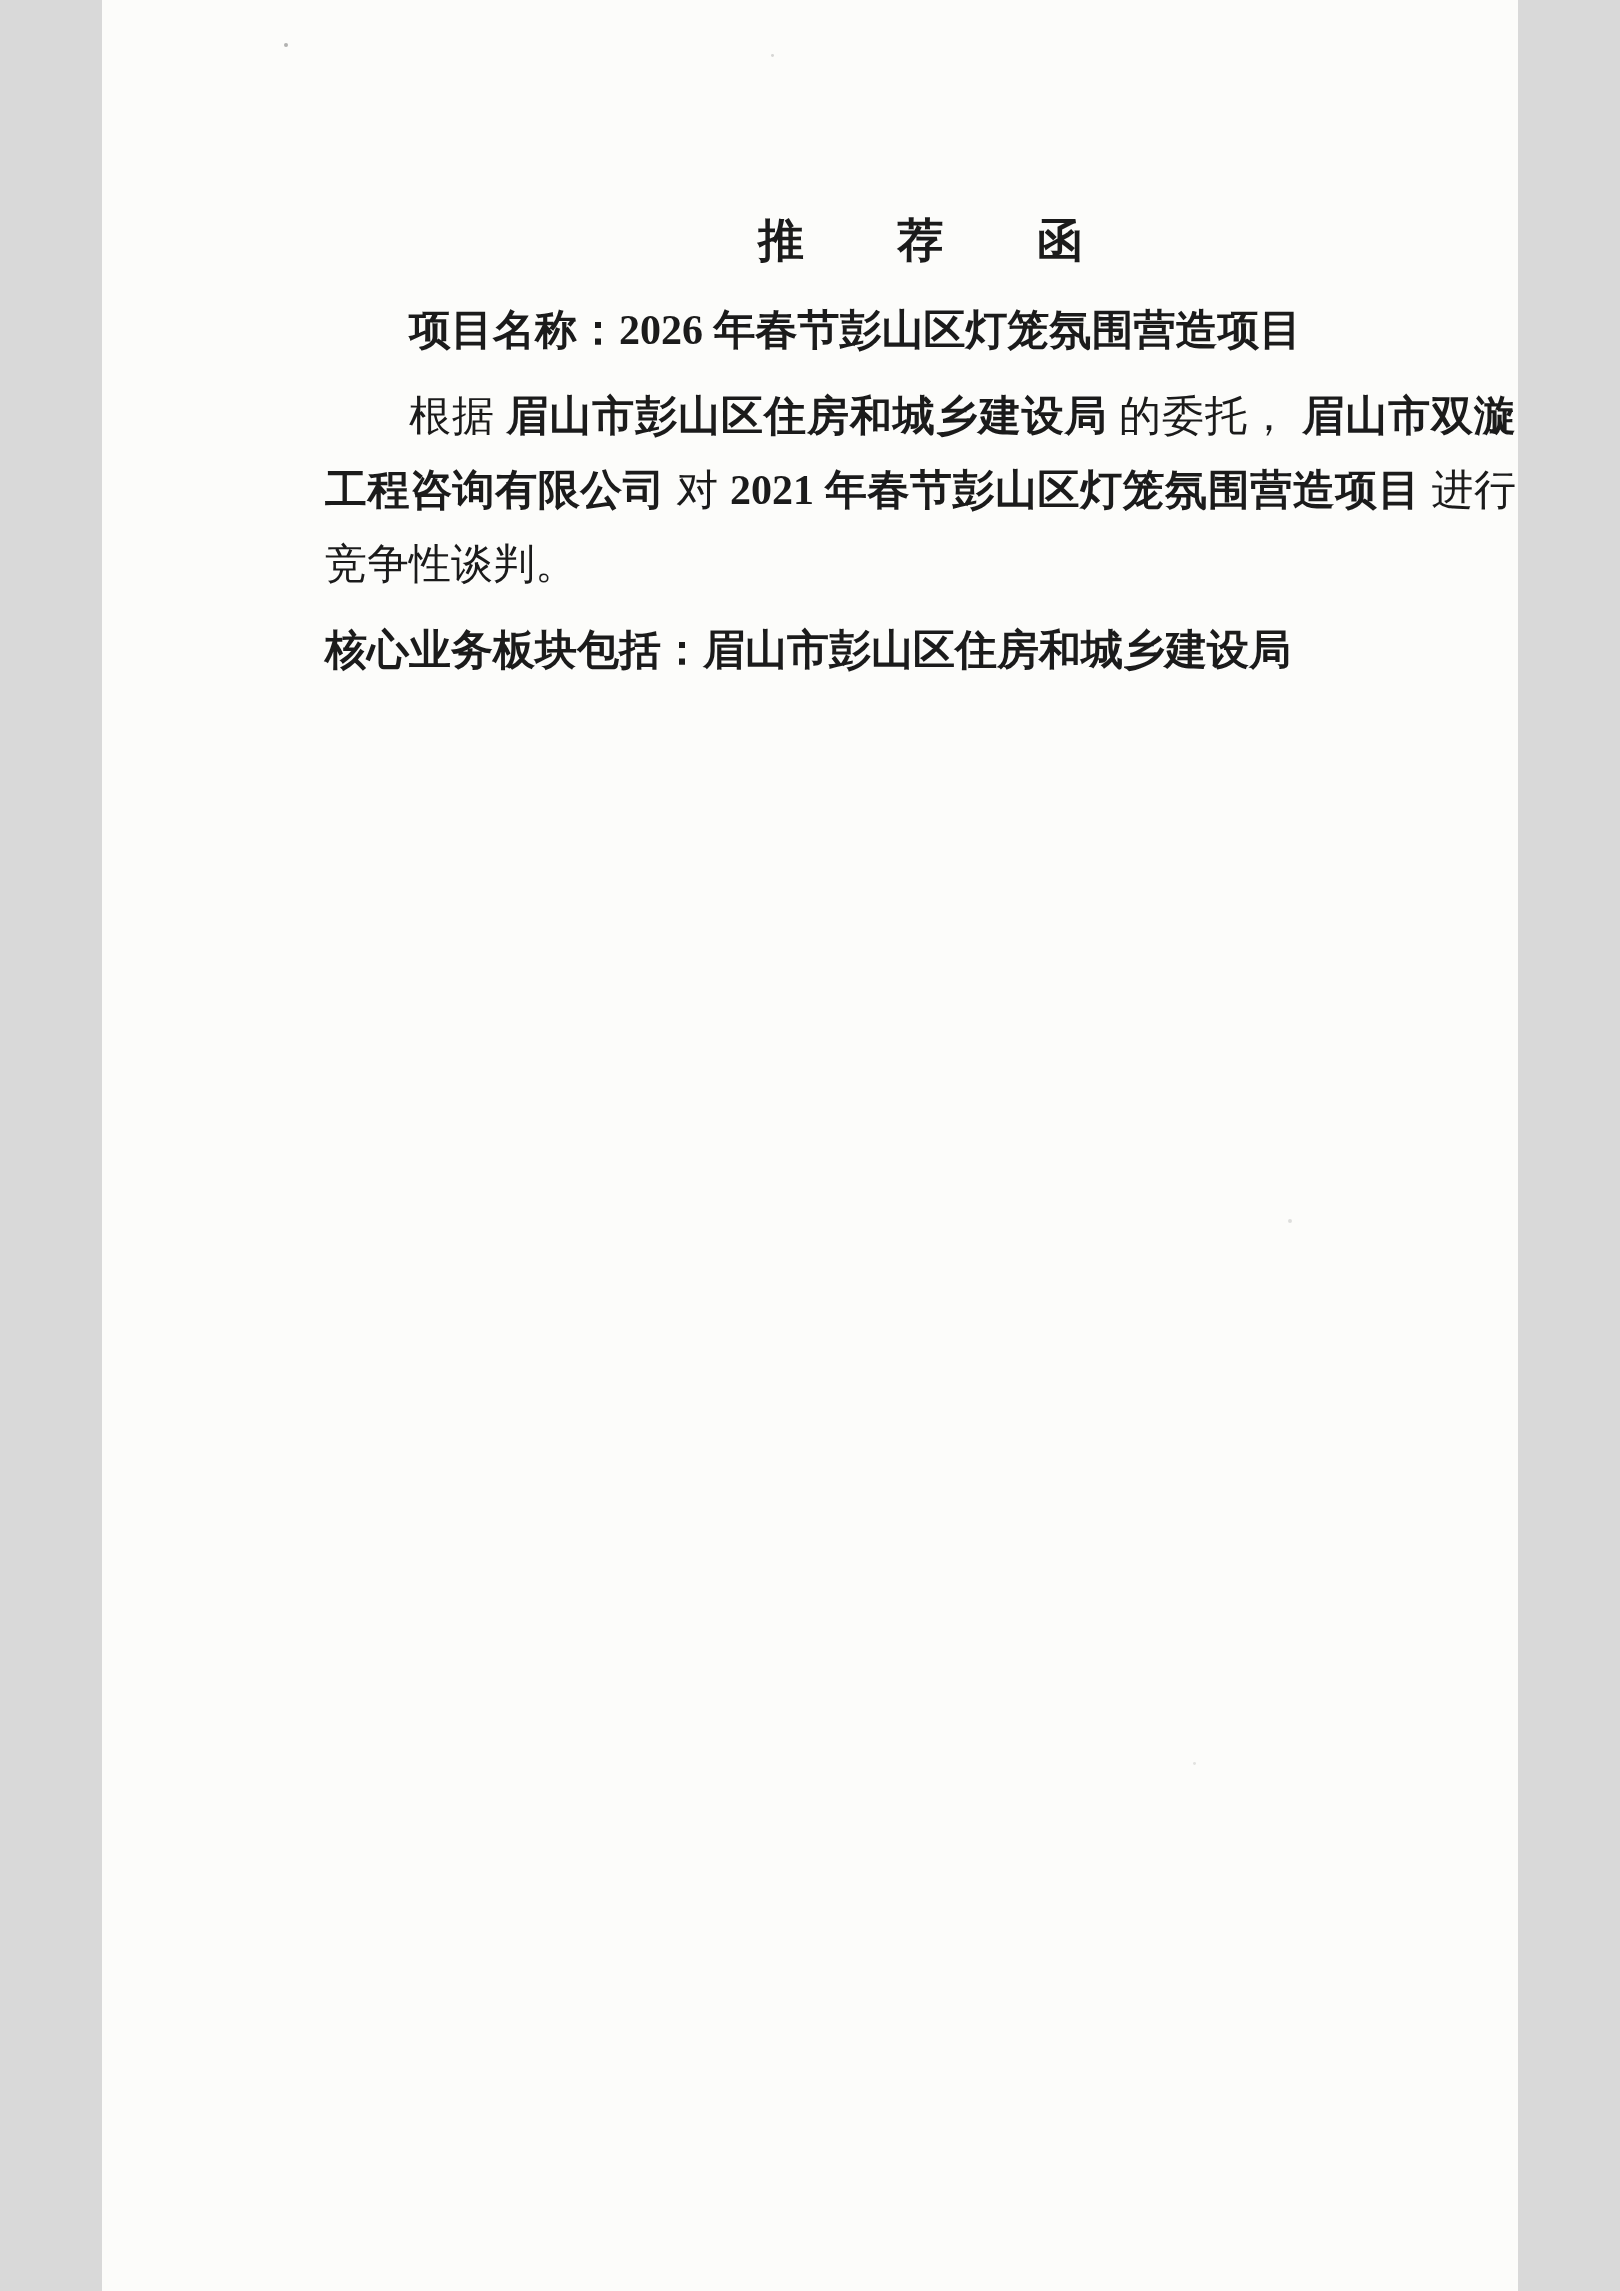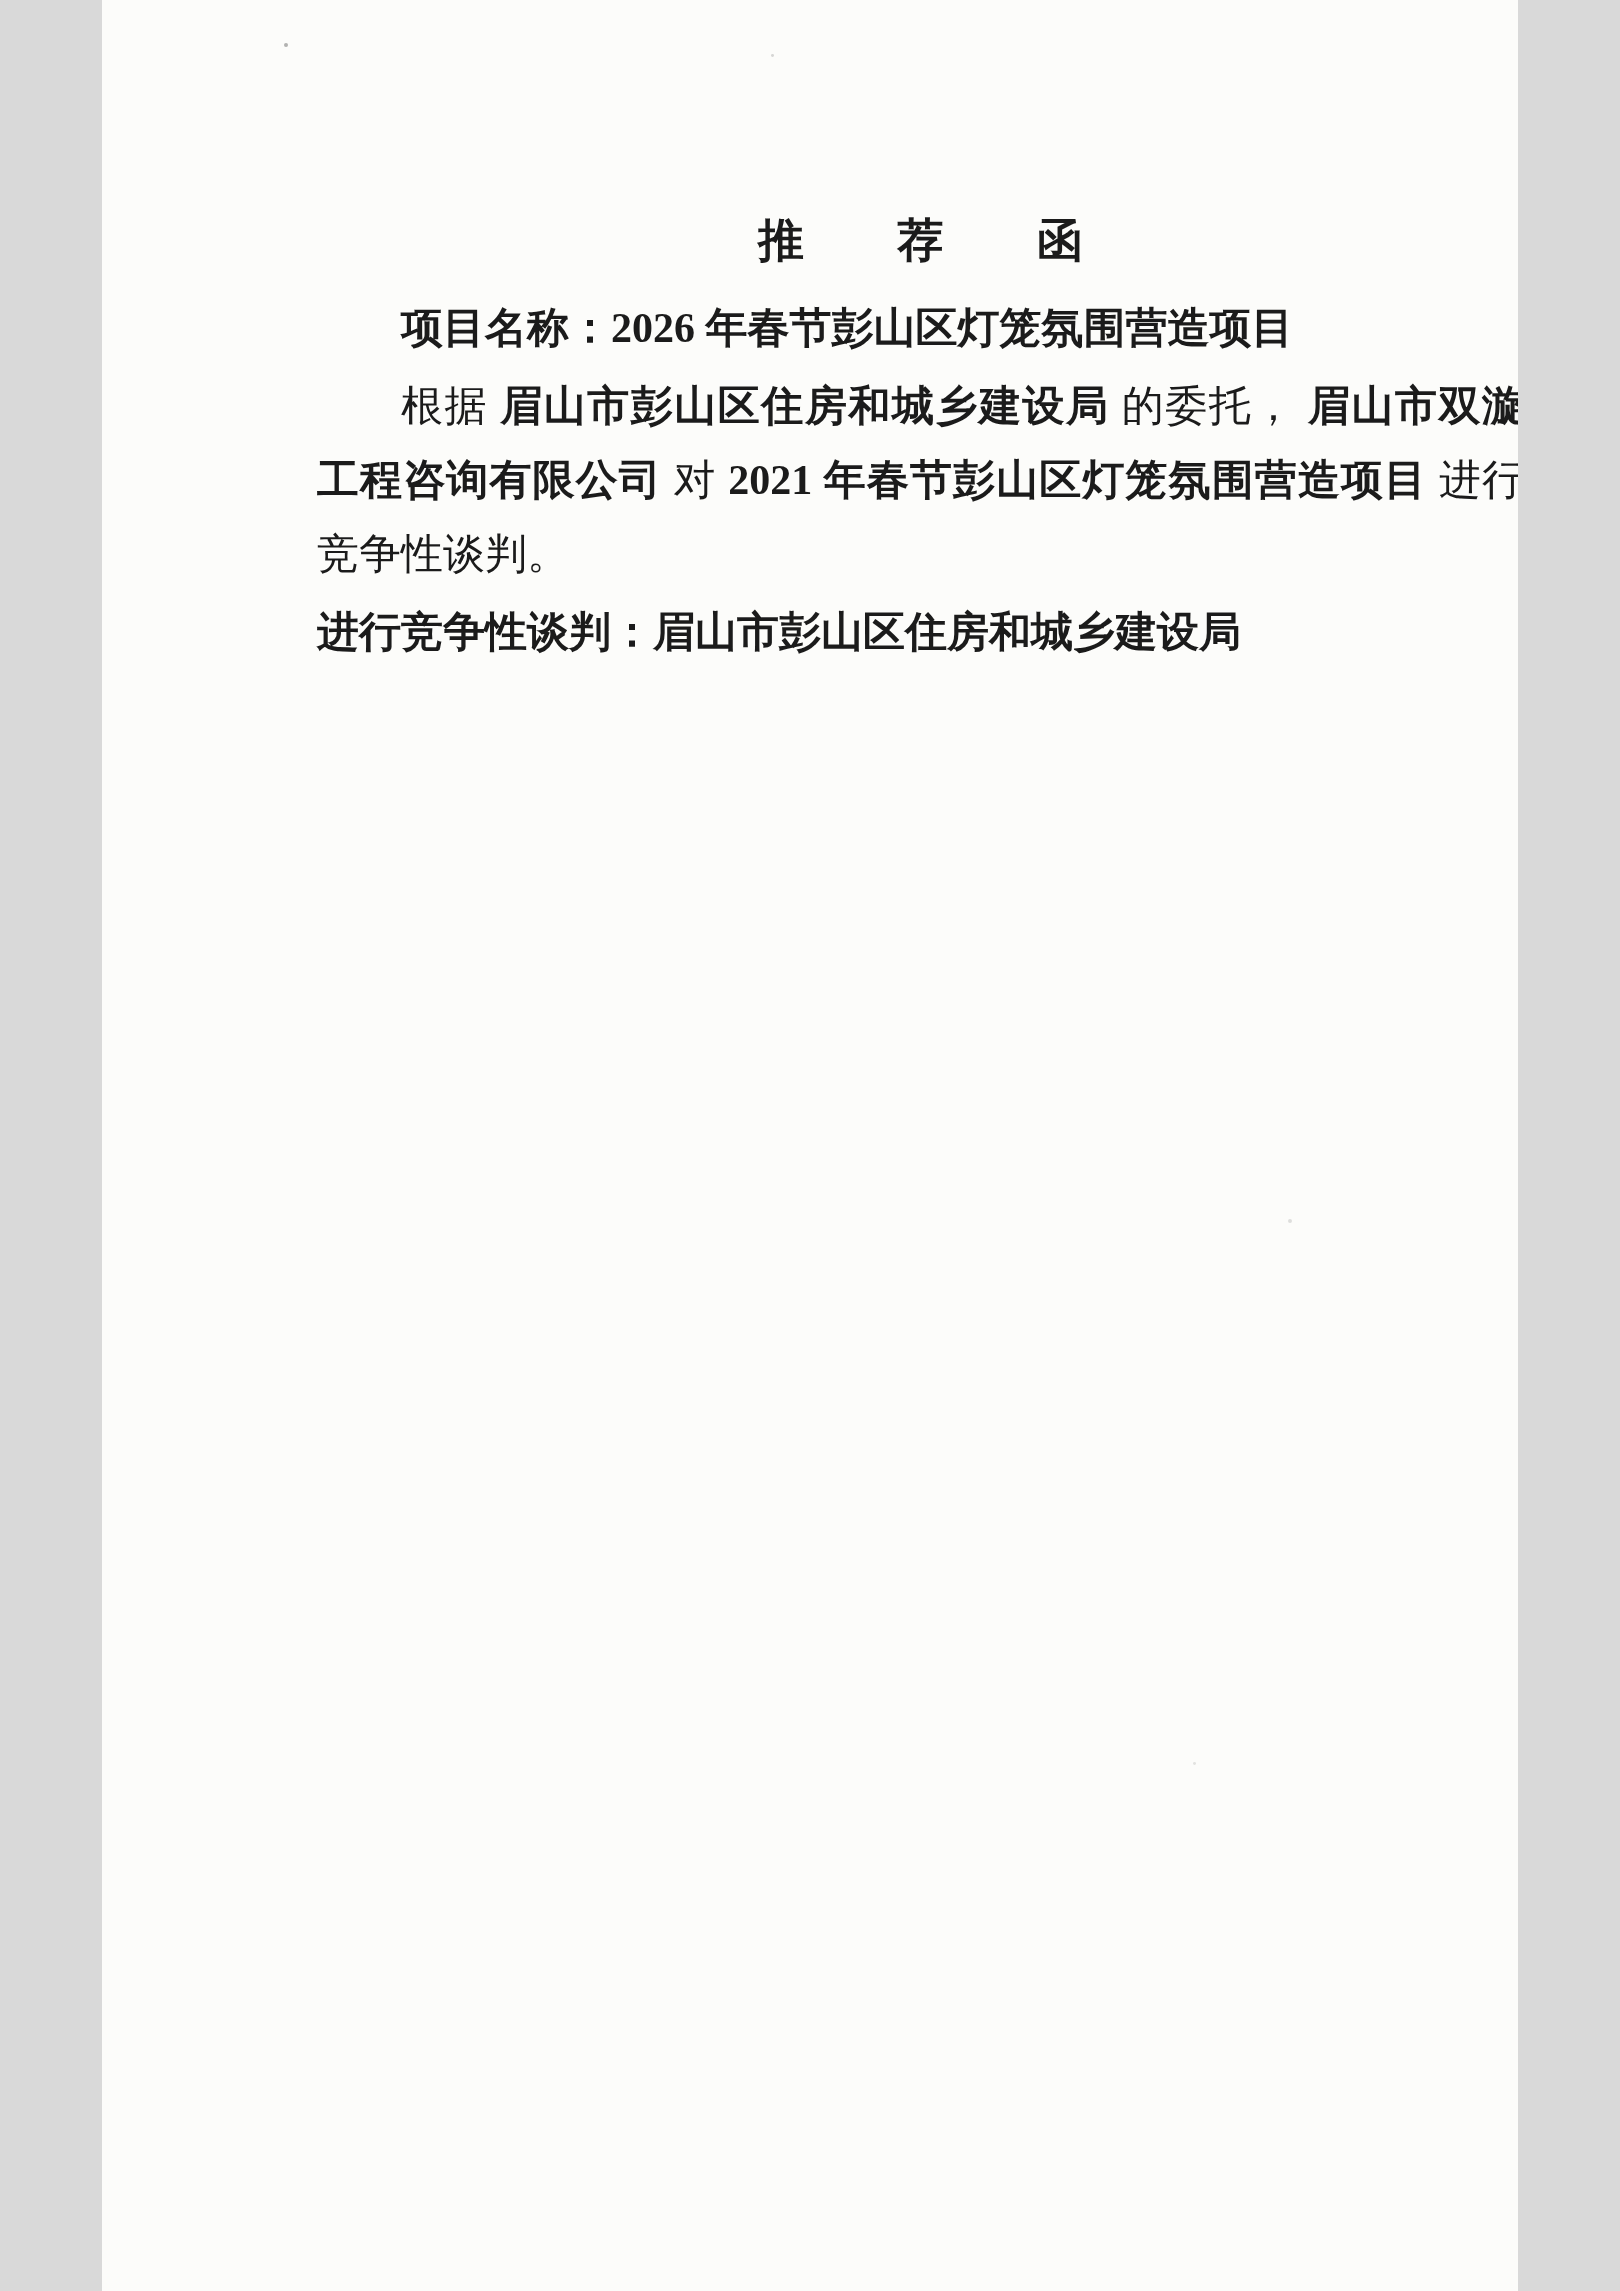--- a/index.html
+++ b/index.html
@@ -28,21 +28,21 @@
     font-weight: 700;
     text-align: center;
     letter-spacing: 41px;
     text-indent: 41px; 
     line-height: 80px;
     margin: 0 0 9.8px 0;
   }
   .para {
     font-size: 42px;
     line-height: 74px;
-    margin: 4px;
+    margin: 12px;
     text-align: justify;
     text-justify: inter-character;
   }
   .indent-0 { text-indent: 0; }
   .indent-2 { text-indent: 84px; }
   .indent-3 { text-indent: 142px; }
   .seg-b { font-weight: 700; }
   .seg-u {
     text-underline-offset: 10.8px;
     text-decoration-thickness: 2.5px;
@@ -66,20 +66,20 @@
   <div class="speck s3"></div>
   <div class="speck s4"></div>
 
   <div class="content">
     <h1 class="doc-title">推 荐 函</h1>
 
     <p class="para indent-2"><span class="seg-b">项目名称：2026 年春节彭山区灯笼氛围营造项目</span></p>
 
     <p class="para indent-2"><span>根据 </span><span class="seg-b seg-u">眉山市彭山区住房和城乡建设局</span><span> 的委托， </span><span class="seg-b seg-u">眉山市双漩工程咨询有限公司</span><span> 对 </span><span class="seg-b seg-u">2021 年春节彭山区灯笼氛围营造项目</span><span> 进行竞争性谈判。</span></p>
 
-    <p class="para indent-0"><span class="seg-b">进行竞争性谈判：</span><span class="seg-b seg-u">眉山市彭山区住房和城乡建设局</span></p>
+    <p class="para indent-0"><span class="seg-b">核心业务板块包括：</span><span class="seg-b seg-u">眉山市彭山区住房和城乡建设局</span></p>
 
 
 
 
   </div>
 </div>
 
 
 </body></html>

